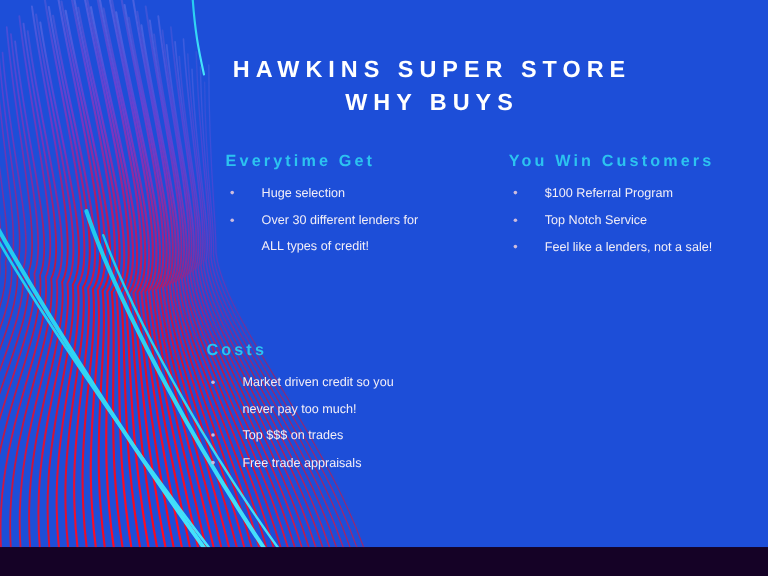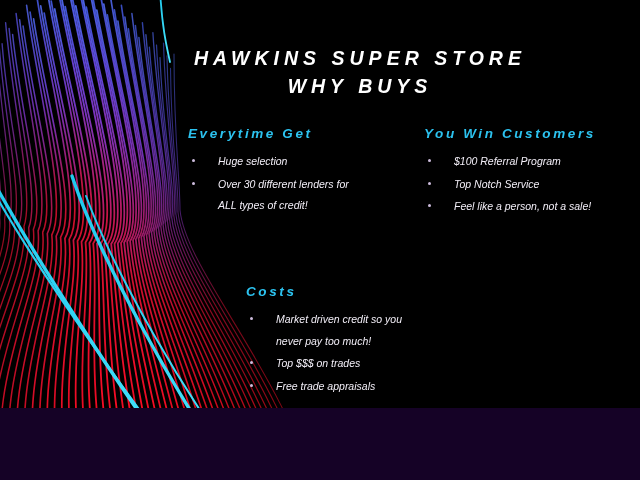--- a/index.html
+++ b/index.html
@@ -7,24 +7,23 @@
     padding: 0;
     background: #150226;
   }
   body {
     font-family: "Liberation Sans", sans-serif;
   }
 
   #slide {
     position: relative;
     width: 640px;
-    height: 408px;
+    height: 456px;
     overflow: hidden;
-    background: #000000;
-    font-style: italic;
+    background: #1d4ed8;
   }
 
   
   #artwork {
     position: absolute;
     left: 0;
     top: 0;
     width: 340px;
     height: 480px;
     pointer-events: none;
@@ -46,21 +45,21 @@
     line-height: 28px;
     white-space: nowrap;
   }
 
   
   .section {
     position: absolute;
   }
   #sec-customers { left: 188px; top: 126px; width: 210px; }
   #sec-youwin    { left: 424px; top: 126px; width: 200px; }
-  #sec-costs     { left: 204px; top: 284px; width: 210px; padding-left: 42px; }
+  #sec-costs     { left: 172px; top: 284px; width: 210px; }
 
   .section-heading {
     color: #2cc3f0;
     font-size: 13.5px;
     font-weight: bold;
     letter-spacing: 2.6px;
     margin: 0 0 10px 0;
     white-space: nowrap;
   }
 
@@ -217,21 +216,21 @@
       <li class="bullet">
         <span class="dot"></span>
         <span>$100 Referral Program</span>
       </li>
       <li class="bullet">
         <span class="dot"></span>
         <span>Top Notch Service</span>
       </li>
       <li class="bullet">
         <span class="dot"></span>
-        <span>Feel like a person, not a sale!</span>
+        <span>Feel like a lenders, not a sale!</span>
       </li>
     </ul>
   </div>
 
   <div class="section" id="sec-costs">
     <div class="section-heading">Costs</div>
     <ul class="bullets">
       <li class="bullet">
         <span class="dot"></span>
         <span>Market driven credit so you</span>

